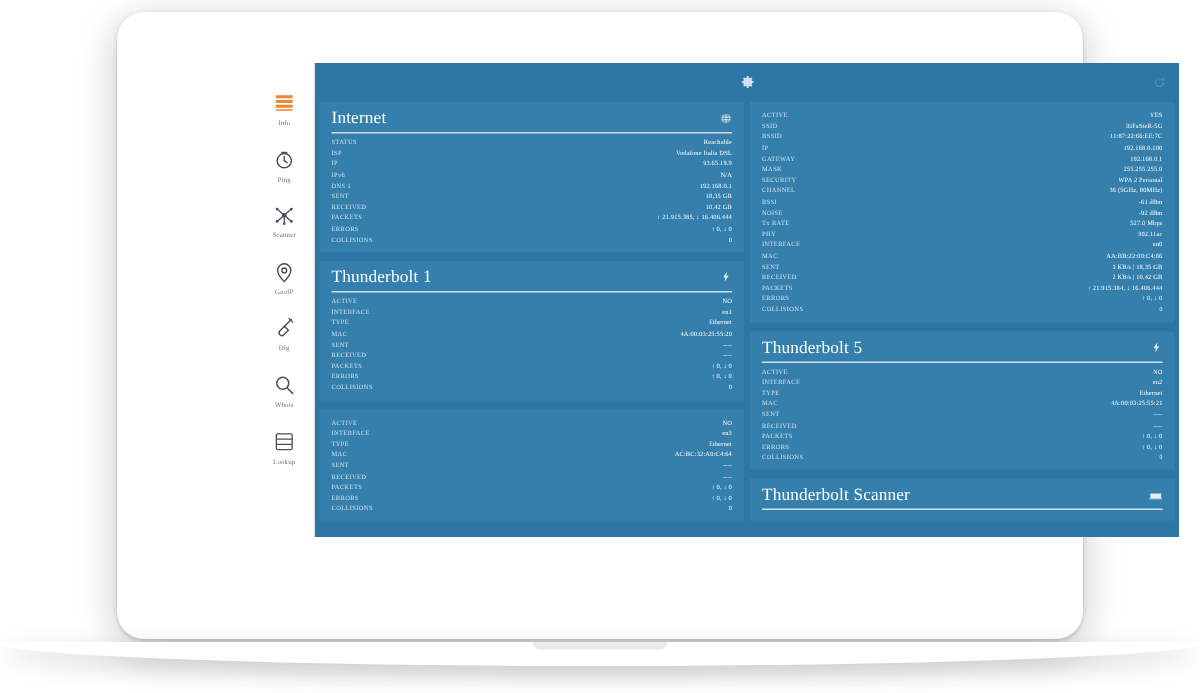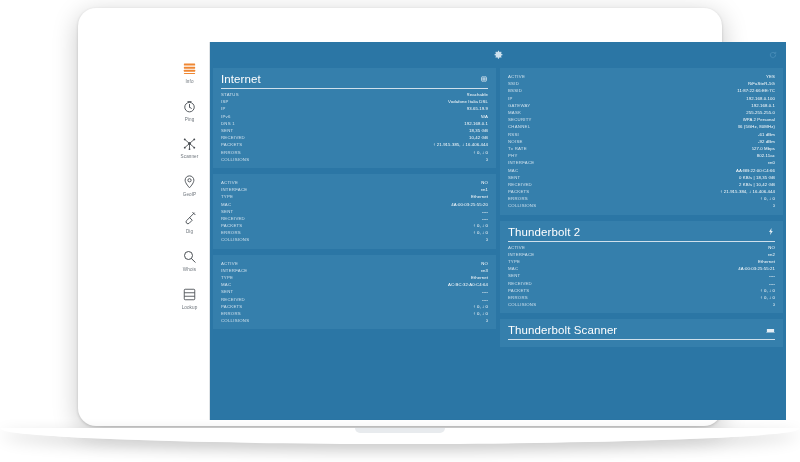--- a/index.html
+++ b/index.html
@@ -43,24 +43,25 @@
     background: #e8ebee;
     border-radius: 0 0 6px 6px;
   }
 
   
   #app {
     position: absolute;
     left: 92px;
     top: 34px;
     width: 616px;
-    height: 378px;
+    height: 316px;
     display: flex;
     background: #4c1d95;
     overflow: hidden;
+    font-family: Liberation Serif, serif;
   }
 
   
   #sidebar {
     width: 40px;
     background: #ffffff;
     border-right: 1px solid #dfe3e6;
     padding-top: 18px;
     display: flex;
     flex-direction: column;
@@ -336,20 +337,28 @@
                   <span class="rval">↑ 0, ↓ 0</span>
                 </div>
               <div class="row">
                   <span class="rlab">COLLISIONS</span>
                   <span class="rval">0</span>
                 </div>
             </div>
           </div>
 
           <div class="panel">
+            <div class="panel-head">
+              <span class="panel-title">Thunderbolt 1</span>
+              <span class="panel-ico">
+                <svg width="8" height="9" viewBox="0 0 24 24" fill="currentColor">
+                  <path d="M13.6 1.8 L6.2 13.4 h4.4 L9.2 22.2 L17.4 10.2 h-4.6 z"></path>
+                </svg>
+              </span>
+            </div>
             <div class="rows">
               <div class="row">
                   <span class="rlab">ACTIVE</span>
                   <span class="rval">NO</span>
                 </div>
               <div class="row">
                   <span class="rlab">INTERFACE</span>
                   <span class="rval">en1</span>
                 </div>
               <div class="row">
@@ -504,21 +513,21 @@
                 </div>
               <div class="row">
                   <span class="rlab">COLLISIONS</span>
                   <span class="rval">0</span>
                 </div>
             </div>
           </div>
 
           <div class="panel">
             <div class="panel-head">
-              <span class="panel-title">Thunderbolt 2</span>
+              <span class="panel-title">Thunderbolt 5</span>
               <span class="panel-ico">
                 <svg width="8" height="9" viewBox="0 0 24 24" fill="currentColor">
                   <path d="M13.6 1.8 L6.2 13.4 h4.4 L9.2 22.2 L17.4 10.2 h-4.6 z"></path>
                 </svg>
               </span>
             </div>
             <div class="rows">
               <div class="row">
                   <span class="rlab">ACTIVE</span>
                   <span class="rval">NO</span>

